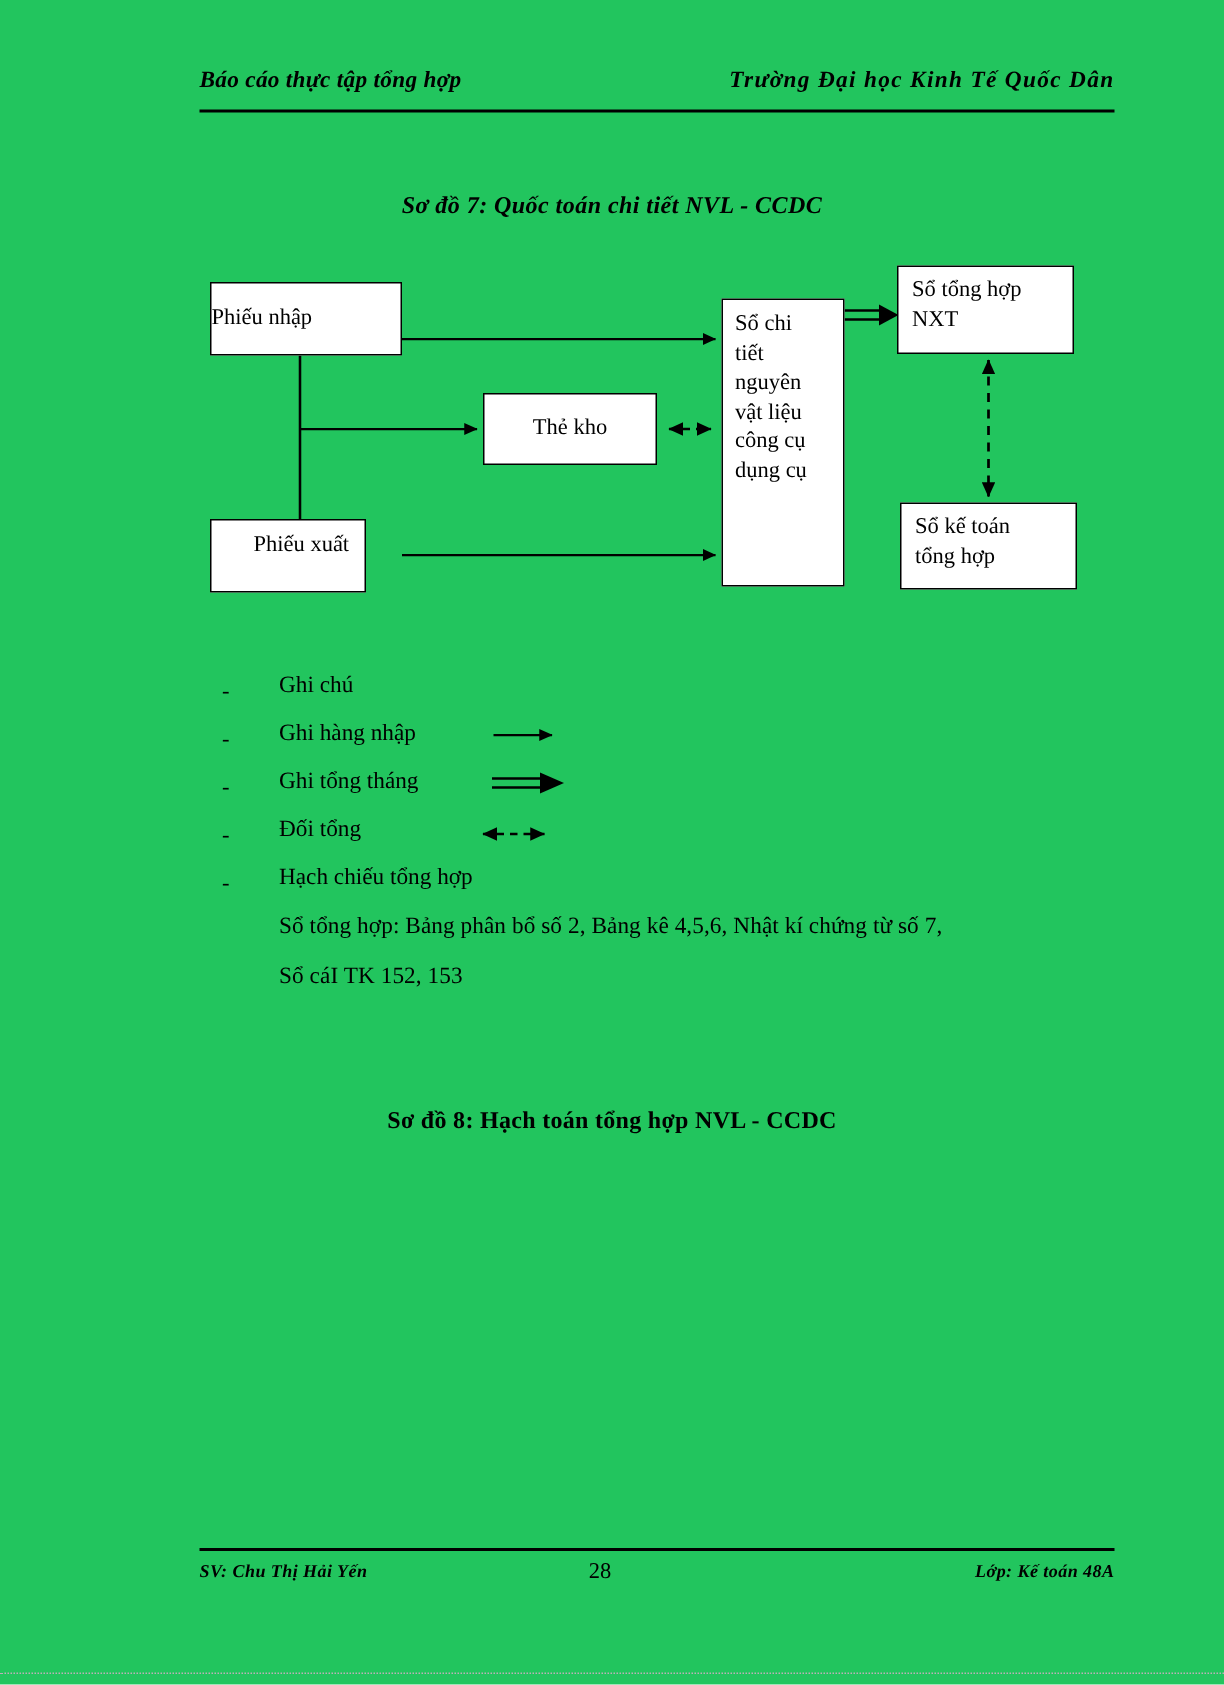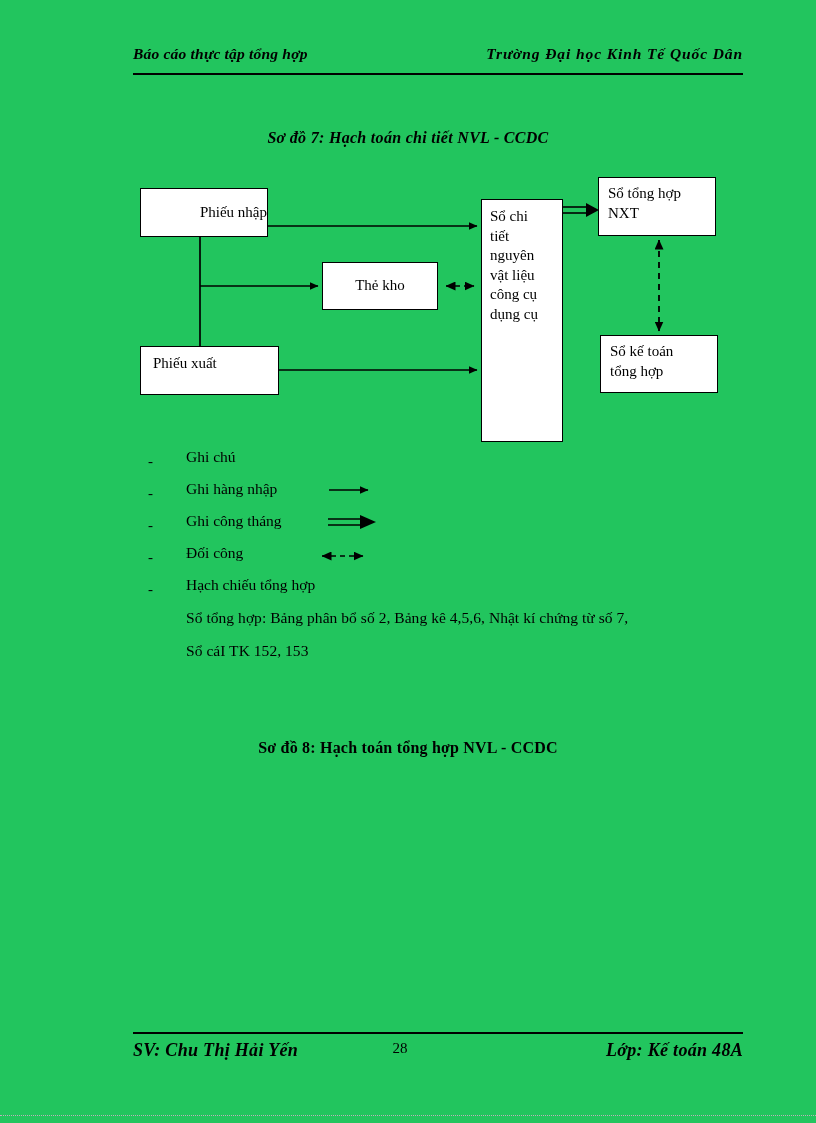--- a/index.html
+++ b/index.html
@@ -86,33 +86,33 @@
     line-height: 1.30;
   }
   .dg-box .lbl {
     display: block;
     white-space: pre-line;
   }
 
   
   #box-phieu-nhap {
     left: 140px; top: 188px; width: 128px; height: 49px;
-    display: flex; align-items: center; justify-content: flex-end;
+    display: flex; align-items: center; justify-content: flex-start;
   }
   #box-the-kho {
     left: 322px; top: 262px; width: 116px; height: 48px;
     display: flex; align-items: center; justify-content: center;
   }
   #box-phieu-xuat {
-    left: 140px; top: 346px; width: 139px; height: 49px;
+    left: 140px; top: 346px; width: 104px; height: 49px;
     display: flex; align-items: flex-start;
-    padding: 7px 0 0 12px;
+    padding: 7px 0 0 28px;
   }
   #box-so-chi-tiet {
-    left: 481px; top: 199px; width: 82px; height: 243px;
+    left: 481px; top: 199px; width: 82px; height: 192px;
     padding: 7px 0 0 8px;
   }
   #box-so-tong-hop-nxt {
     left: 598px; top: 177px; width: 118px; height: 59px;
     padding: 6px 0 0 9px;
   }
   #box-so-ke-toan {
     left: 600px; top: 335px; width: 118px; height: 58px;
     padding: 6px 0 0 9px;
   }
@@ -160,21 +160,21 @@
     top: 1032px;
     width: 610px;
     height: 0;
     border-top: 2.2px solid #000;
   }
   .ftr-text {
     position: absolute;
     top: 1040px;
     font-style: italic;
     font-weight: bold;
-    font-size: 18px;
+    font-size: 12px;
     white-space: nowrap;
     letter-spacing: 0.3px;
   }
   #ftr-left  { left: 133px; }
   #ftr-right { right: 73px; }
   #ftr-page {
     position: absolute;
     top: 1040px;
     left: 0;
     width: 800px;
@@ -199,21 +199,21 @@
 <body>
 
 <div id="page">
 
   <div id="header">
     <div class="hdr-text" id="hdr-left">Báo cáo thực tập tổng hợp</div>
     <div class="hdr-text" id="hdr-right">Trường Đại học Kinh Tế Quốc Dân</div>
   </div>
   <div id="header-rule"></div>
 
-  <div class="section-title" id="title-7">Sơ đồ 7: Hạch toán chi tiết NVL - CCDC</div>
+  <div class="section-title" id="title-7">Sơ đồ 7: Quốc toán chi tiết NVL - CCDC</div>
 
   <svg id="diagram" viewBox="0 0 816 1123" width="816" height="1123">
     <defs>
       <marker id="ah-thin" markerWidth="9" markerHeight="8" refX="8.5" refY="4" orient="auto" markerUnits="userSpaceOnUse">
         <path d="M0,0 L9,4 L0,8 z" fill="#000"></path>
       </marker>
       <marker id="ah-thin-rev" markerWidth="9" markerHeight="8" refX="0.5" refY="4" orient="auto" markerUnits="userSpaceOnUse">
         <path d="M9,0 L0,4 L9,8 z" fill="#000"></path>
       </marker>
       <marker id="ah-thick" markerWidth="14" markerHeight="13" refX="13" refY="6.5" orient="auto" markerUnits="userSpaceOnUse">
@@ -290,26 +290,26 @@
       <span class="lg-label">Ghi chú</span>
     </div>
 
     <div class="lg-row">
       <span class="lg-dash">-</span>
       <span class="lg-label">Ghi hàng nhập</span>
     </div>
 
     <div class="lg-row">
       <span class="lg-dash">-</span>
-      <span class="lg-label">Ghi công tháng</span>
-    </div>
-
-    <div class="lg-row">
-      <span class="lg-dash">-</span>
-      <span class="lg-label">Đối công</span>
+      <span class="lg-label">Ghi tổng tháng</span>
+    </div>
+
+    <div class="lg-row">
+      <span class="lg-dash">-</span>
+      <span class="lg-label">Đối tổng</span>
     </div>
 
     <div class="lg-row">
       <span class="lg-dash">-</span>
       <span class="lg-label">Hạch chiếu tổng hợp</span>
     </div>
 
     <div class="lg-sub" id="lg-sub-1">Sổ tổng hợp: Bảng phân bổ số 2, Bảng kê 4,5,6, Nhật kí chứng từ số 7,</div>
     <div class="lg-sub" id="lg-sub-2">Sổ cáI TK 152, 153</div>
   </div>

